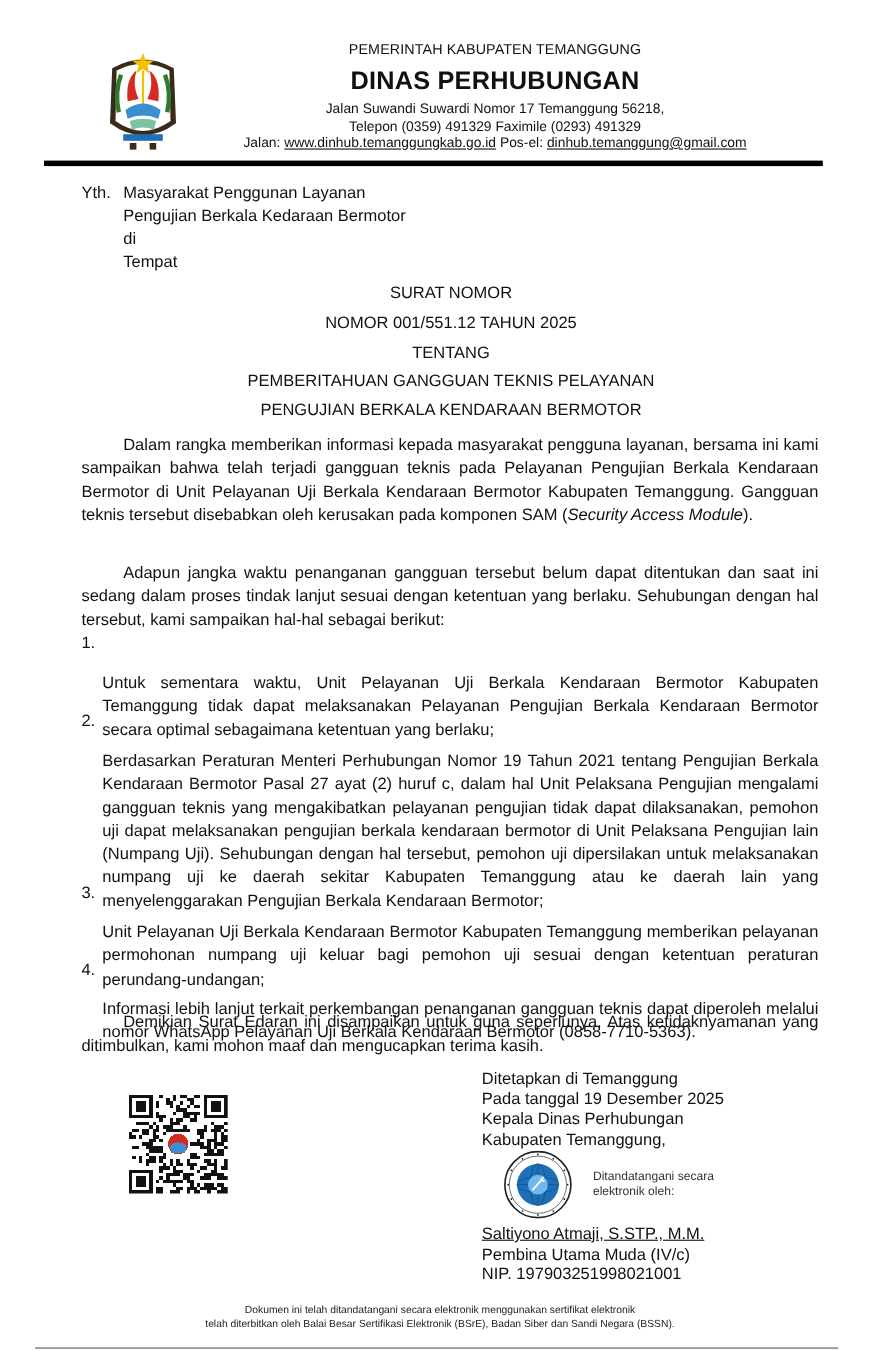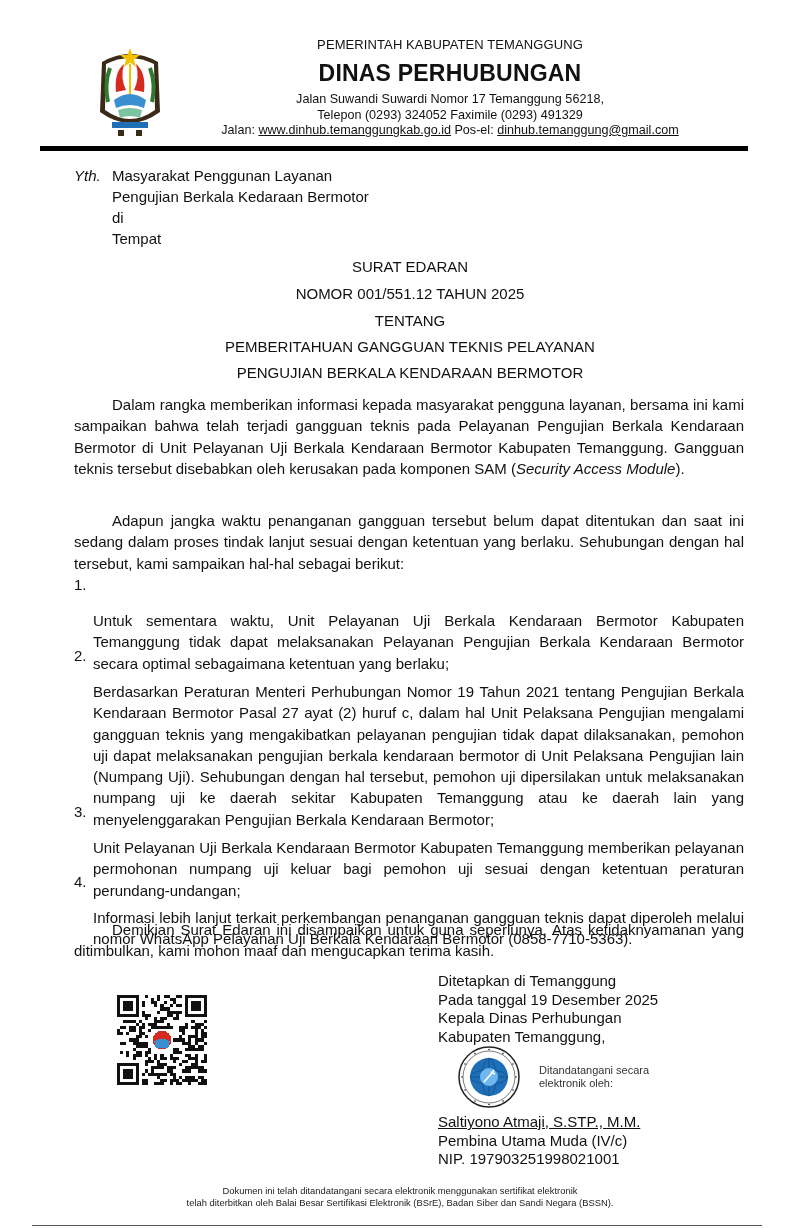--- a/index.html
+++ b/index.html
@@ -11,21 +11,21 @@
   .kop { position: absolute; left: 200px; width: 500px; text-align: center; }
   .kop-gov { top: 37px; font-size: 13px; letter-spacing: 0.1px; }
   .kop-dept { top: 60px; font-size: 23px; font-weight: bold; letter-spacing: 0.2px; }
   .kop-addr { top: 92px; font-size: 12.6px; line-height: 15.5px; }
   .kop-addr a { color: #111; text-decoration: underline; }
   .rule-thick { position: absolute; left: 40px; top: 146px; width: 708px; height: 5px; background: #000; }
 
   
   .addr { position: absolute; left: 74px; top: 165px; font-size: 15px; line-height: 21px; }
   .addr .row { display: flex; }
-  .addr .yth { width: 38px; font-style: italic; }
+  .addr .yth { width: 38px; }
   .addr .indent { padding-left: 38px; }
 
   
   .title { position: absolute; left: 100px; width: 620px; text-align: center; font-size: 15px; }
 
   
   .body-text { position: absolute; left: 74px; width: 670px; font-size: 15px; line-height: 21.3px; text-align: justify; }
   .body-text .para { text-indent: 38px; }
   .list { position: absolute; left: 74px; width: 670px; font-size: 15px; line-height: 21.3px; }
   .list-item { display: flex; text-align: justify; }
@@ -62,41 +62,41 @@
   <path d="M24 68 Q36 64 48 68 L46 76 Q36 72 26 76 Z" fill="#7cc4a0"></path>
   <rect x="18" y="80" width="36" height="6" fill="#1e6fb8"></rect>
   <rect x="24" y="88" width="6" height="6" fill="#3a2a18"></rect>
   <rect x="42" y="88" width="6" height="6" fill="#3a2a18"></rect>
 </svg>
 
 <div class="kop kop-gov">PEMERINTAH KABUPATEN TEMANGGUNG</div>
 <div class="kop kop-dept">DINAS PERHUBUNGAN</div>
 <div class="kop kop-addr">
   <div>Jalan Suwandi Suwardi Nomor 17 Temanggung 56218,</div>
-  <div>Telepon (0293) 324052 Faximile (0293) 491329</div>
+  <div>Telepon (0359) 491329 Faximile (0293) 491329</div>
   <div>
     <span>Jalan:</span>
     <a>www.dinhub.temanggungkab.go.id</a>
     <span>Pos-el:</span>
     <a>dinhub.temanggung@gmail.com</a>
   </div>
 </div>
 <div class="rule-thick"></div>
 
 <div class="addr">
   <div class="row">
     <span class="yth">Yth.</span>
     <span>Masyarakat Penggunan Layanan</span>
   </div>
   <div class="indent">Pengujian Berkala Kedaraan Bermotor</div>
   <div class="indent">di</div>
   <div class="indent">Tempat</div>
 </div>
 
-<div class="title" style="top:258px">SURAT EDARAN</div>
+<div class="title" style="top:258px">SURAT NOMOR</div>
 <div class="title" style="top:285px">NOMOR 001/551.12 TAHUN 2025</div>
 <div class="title" style="top:312px">TENTANG</div>
 <div class="title" style="top:338px">PEMBERITAHUAN GANGGUAN TEKNIS PELAYANAN</div>
 <div class="title" style="top:364px">PENGUJIAN BERKALA KENDARAAN BERMOTOR</div>
 
 <div class="body-text" style="top:394px">
   <p class="para"><span>Dalam rangka memberikan informasi kepada masyarakat pengguna layanan, bersama ini kami sampaikan bahwa telah terjadi gangguan teknis pada Pelayanan Pengujian Berkala Kendaraan Bermotor di Unit Pelayanan Uji Berkala Kendaraan Bermotor Kabupaten Temanggung. Gangguan teknis tersebut disebabkan oleh kerusakan pada komponen SAM (</span><i>Security Access Module</i><span>).</span></p>
 </div>
 
 <div class="body-text" style="top:510px">

